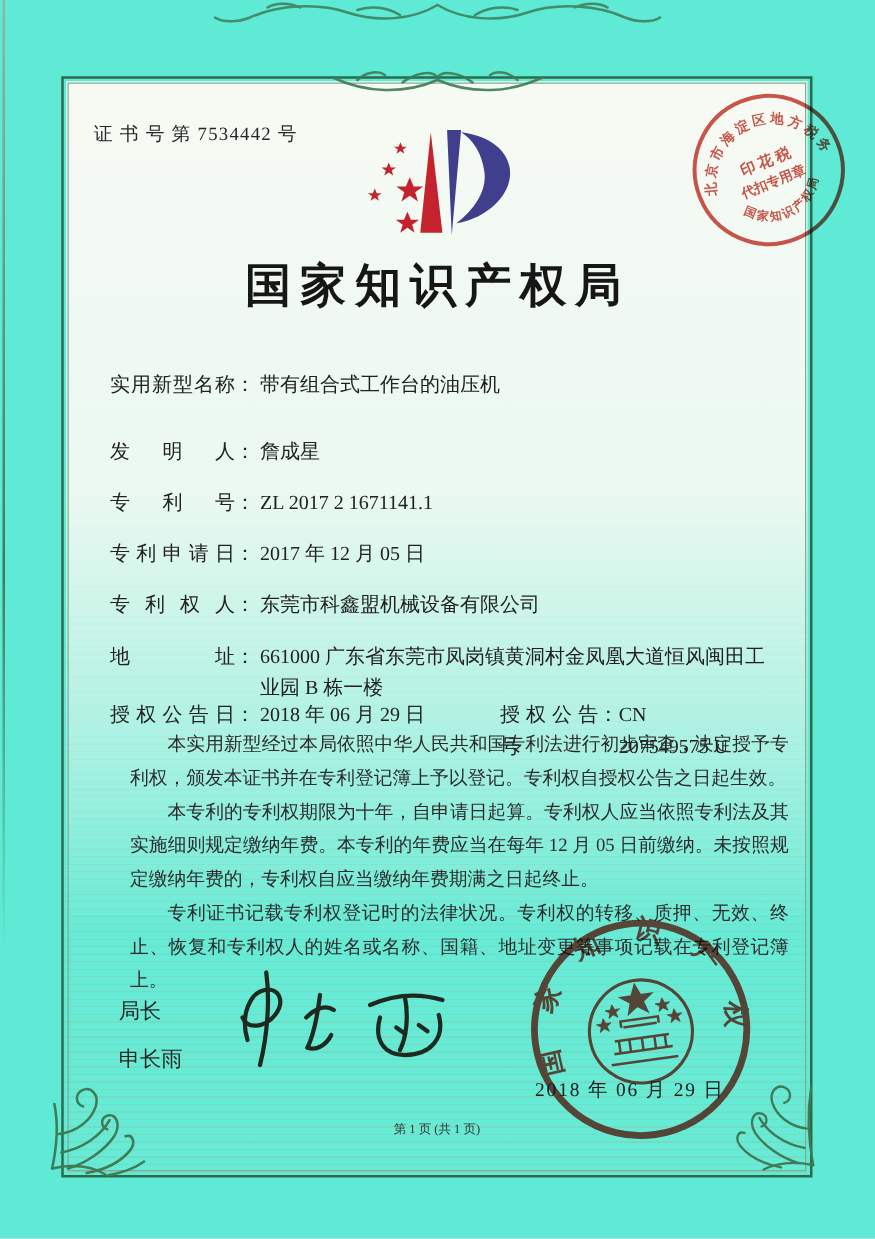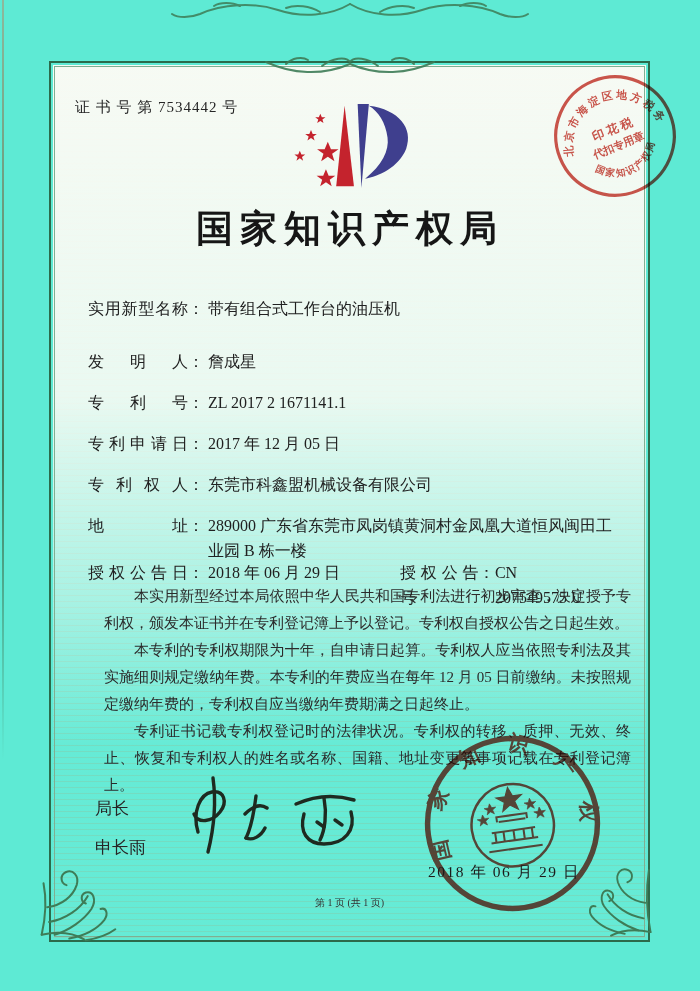--- a/index.html
+++ b/index.html
@@ -167,21 +167,21 @@
         <span class="fval">2017 年 12 月 05 日</span>
     </div>
     <div class="frow r-pat">
       <span class="flabel">专利权人</span>
         <span class="fcolon">：</span>
         <span class="fval">东莞市科鑫盟机械设备有限公司</span>
     </div>
     <div class="frow r-addr">
       <span class="flabel">地址</span>
         <span class="fcolon">：</span>
-        <span class="fval fval-addr">289000 广东省东莞市凤岗镇黄洞村金凤凰大道恒风闽田工业园 B 栋一楼</span>
+        <span class="fval fval-addr">661000 广东省东莞市凤岗镇黄洞村金凤凰大道恒风闽田工业园 B 栋一楼</span>
     </div>
     <div class="frow r-grant">
       <span class="flabel">授权公告日</span>
         <span class="fcolon">：</span>
         <span class="fval">2018 年 06 月 29 日</span>
       <span class="grant-no">
         <span class="flabel" style="width:96px">授权公告号</span>
           <span class="fcolon">：</span>
           <span class="fval">CN 207549575 U</span>
       </span>

